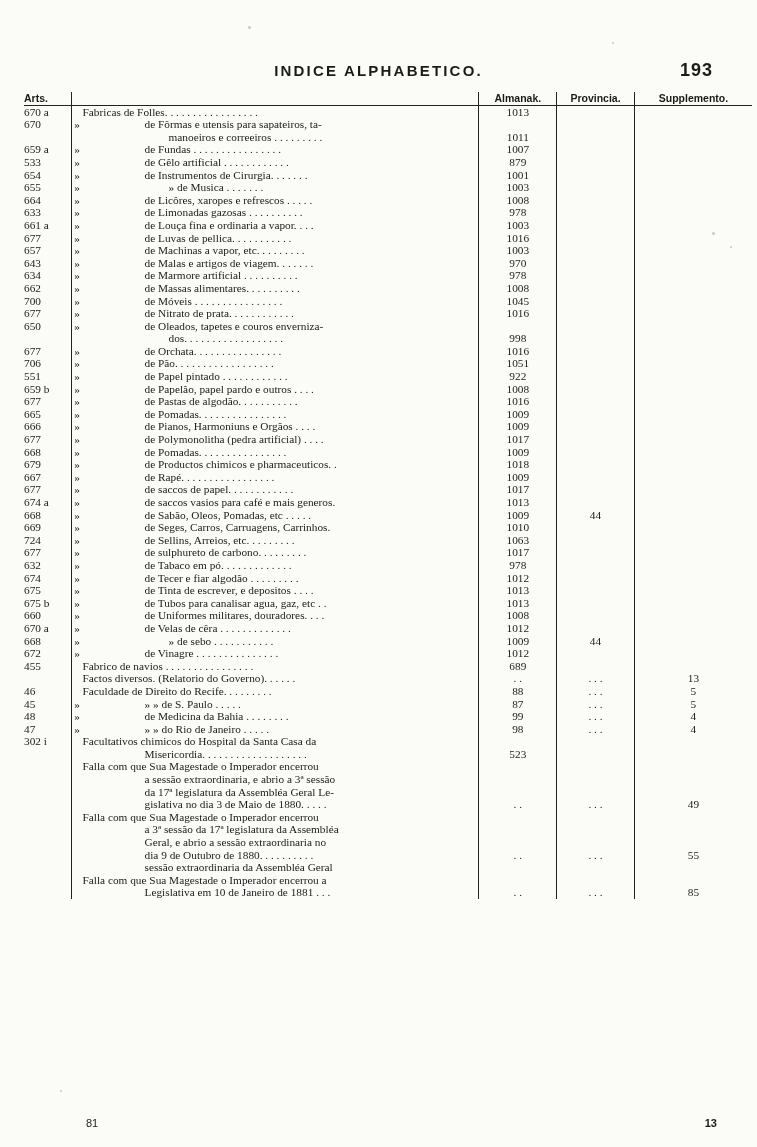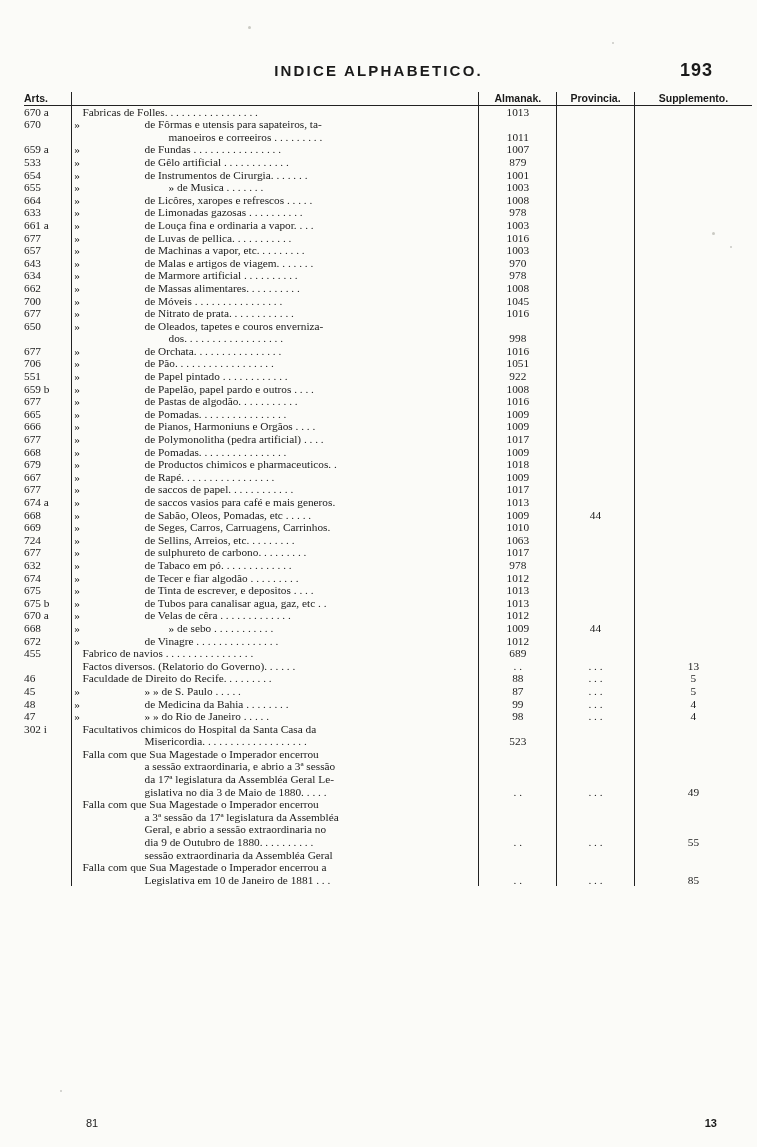--- a/index.html
+++ b/index.html
@@ -430,20 +430,28 @@
           </tr>
           <tr>
             <td class="c-arts">675 b</td>
             <td class="c-sym">»</td>
             <td class="c-entry"><span class="indent1">de Tubos para canalisar agua, gaz, etc . .</span></td>
             <td class="c-alm">1013</td>
             <td class="c-prov"></td>
             <td class="c-sup"></td>
           </tr>
           <tr>
+            <td class="c-arts">660</td>
+            <td class="c-sym">»</td>
+            <td class="c-entry"><span class="indent1">de Uniformes militares, douradores. . . .</span></td>
+            <td class="c-alm">1008</td>
+            <td class="c-prov"></td>
+            <td class="c-sup"></td>
+          </tr>
+          <tr>
             <td class="c-arts">670 a</td>
             <td class="c-sym">»</td>
             <td class="c-entry"><span class="indent1">de Velas de cêra . . . . . . . . . . . . .</span></td>
             <td class="c-alm">1012</td>
             <td class="c-prov"></td>
             <td class="c-sup"></td>
           </tr>
           <tr>
             <td class="c-arts">668</td>
             <td class="c-sym">»</td>

